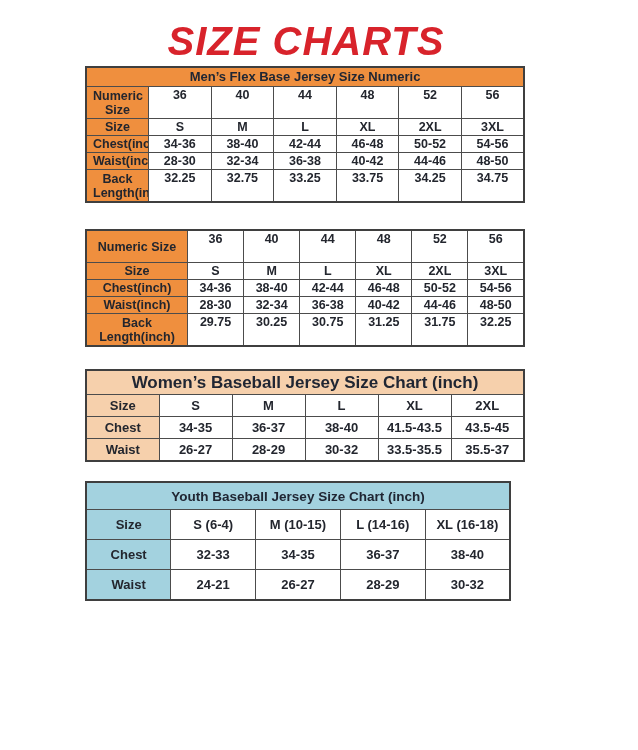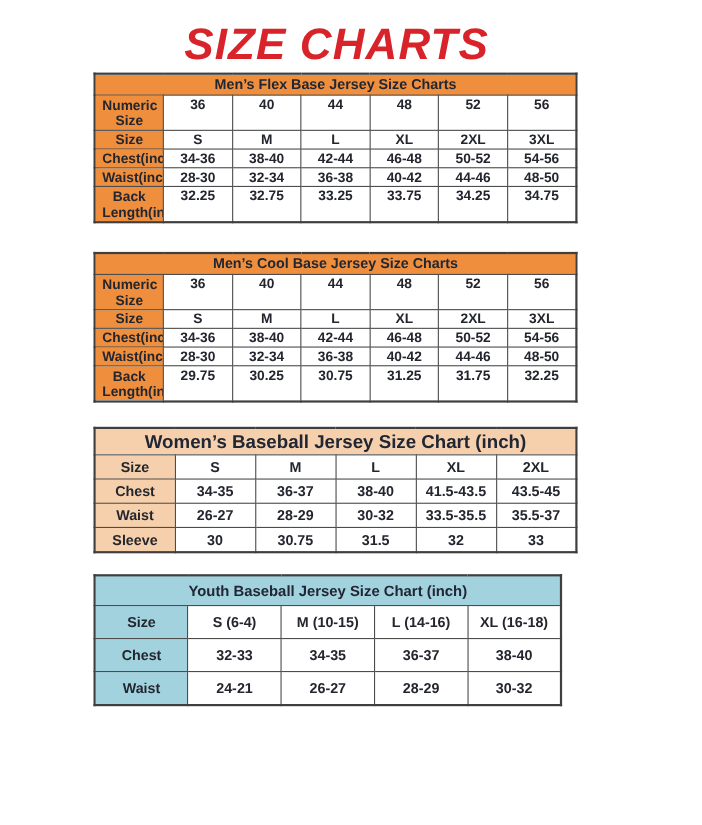--- a/index.html
+++ b/index.html
@@ -92,21 +92,21 @@
 </style>
 </head>
 <body>
 
 <div class="content">
   <h1 class="page-title">SIZE CHARTS</h1>
   <div id="tables">
       <table class="size-table mens">
         <tbody>
           <tr>
-            <th colspan="7" class="tbl-title">Men’s Flex Base Jersey Size Charts</th>
+            <th colspan="7" class="tbl-title">Men’s Flex Base Jersey Size Numeric</th>
           </tr>
           <tr class="tall">
             <th class="row-label">Numeric Size</th>
             <td>36</td>
             <td>40</td>
             <td>44</td>
             <td>48</td>
             <td>52</td>
             <td>56</td>
           </tr>
@@ -143,23 +143,20 @@
             <td>32.75</td>
             <td>33.25</td>
             <td>33.75</td>
             <td>34.25</td>
             <td>34.75</td>
           </tr>
         </tbody>
       </table>
       <table class="size-table mens">
         <tbody>
-          <tr>
-            <th colspan="7" class="tbl-title">Men’s Cool Base Jersey Size Charts</th>
-          </tr>
           <tr class="tall">
             <th class="row-label">Numeric Size</th>
             <td>36</td>
             <td>40</td>
             <td>44</td>
             <td>48</td>
             <td>52</td>
             <td>56</td>
           </tr>
           <tr>
@@ -222,28 +219,20 @@
             <td>43.5-45</td>
           </tr>
           <tr>
             <th class="row-label">Waist</th>
             <td>26-27</td>
             <td>28-29</td>
             <td>30-32</td>
             <td>33.5-35.5</td>
             <td>35.5-37</td>
           </tr>
-          <tr>
-            <th class="row-label">Sleeve</th>
-            <td>30</td>
-            <td>30.75</td>
-            <td>31.5</td>
-            <td>32</td>
-            <td>33</td>
-          </tr>
         </tbody>
       </table>
       <table class="size-table youth">
         <tbody>
           <tr>
             <th colspan="5" class="tbl-title">Youth Baseball Jersey Size Chart (inch)</th>
           </tr>
           <tr>
             <th class="row-label">Size</th>
             <td>S (6-4)</td>

